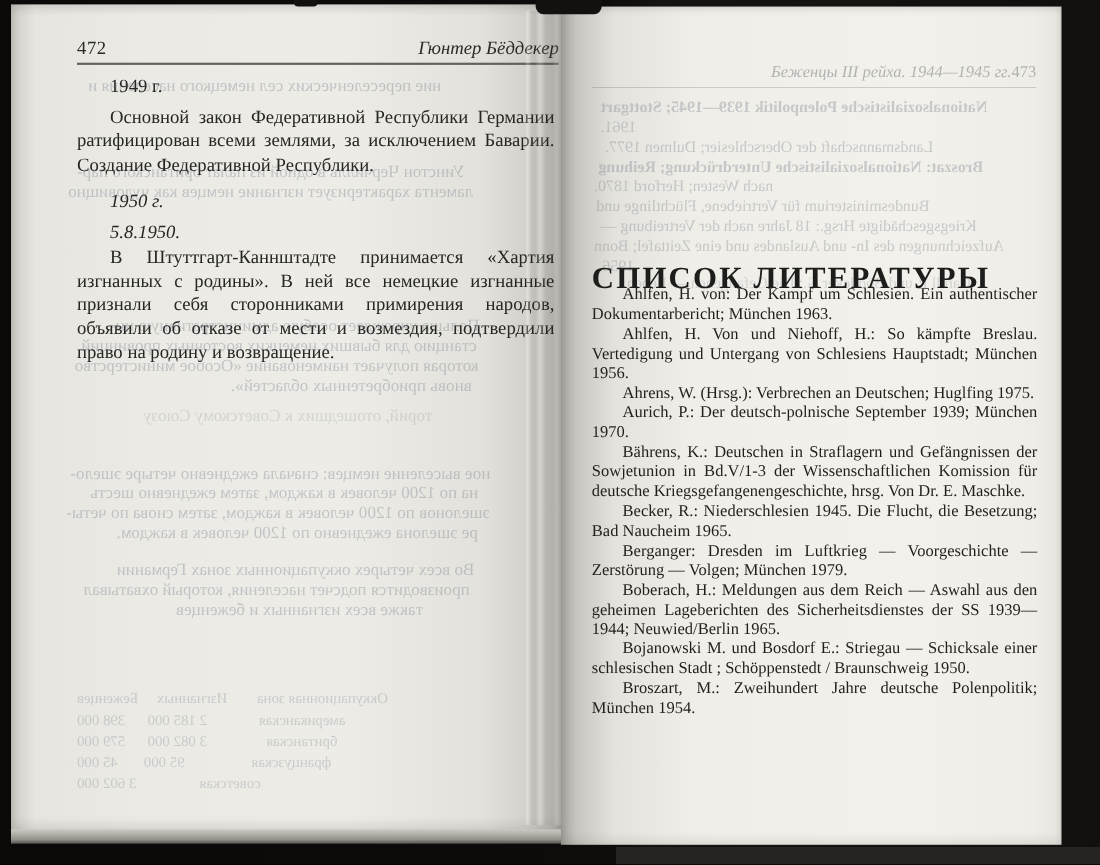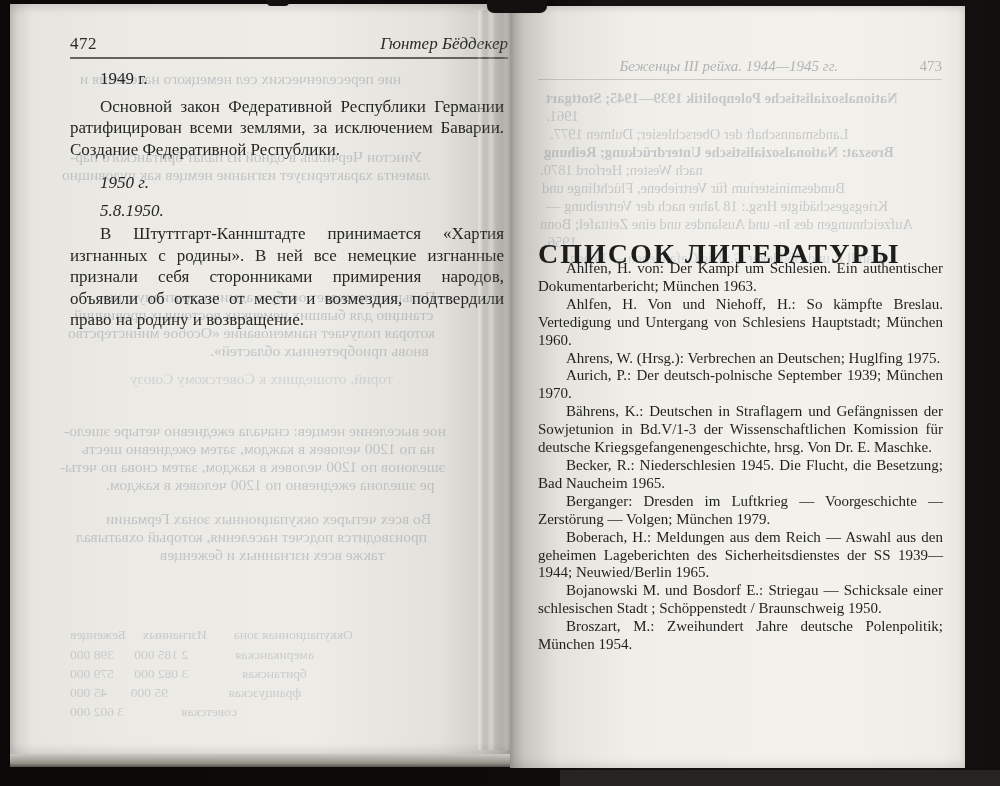--- a/index.html
+++ b/index.html
@@ -50,21 +50,21 @@
   .lp-body .date{margin:2px 0 2px 30px;font-style:italic;}
   .lp-body p.para{margin:0 0 10px 0;text-indent:30px;}
   
   .rp-header{
     position:absolute;left:28px;top:52px;width:404px;
     display:flex;align-items:flex-end;
     border-bottom:1px solid rgba(90,92,96,.45);padding-bottom:4px;
     font-size:15px;font-style:italic;color:#7d8187;opacity:.55;
     filter:blur(.3px);
   }
-  .rp-header .rh-text{flex:1;text-align:center;}
+  .rp-header .rh-text{flex:1;text-align:right;}
   .rp-header .rh-num{font-style:normal;}
   .rp-title{
     position:absolute;left:28px;top:192px;width:404px;
     font-size:28px;font-weight:bold;letter-spacing:2px;color:#1d1d1b;
     white-space:nowrap;
     margin-top:40px;
   }
   .rp-entries{position:absolute;left:28px;top:254px;width:405px;
     font-size:15px;line-height:17.9px;color:#1f1f1d;text-align:justify;}
   .rp-entries p{margin:0;text-indent:28px;}
@@ -135,21 +135,21 @@
 
     <div class="rp-header">
       <span class="rh-text">Беженцы III рейха. 1944—1945 гг.</span>
       <span class="rh-num">473</span>
     </div>
 
     <div class="rp-title">СПИСОК ЛИТЕРАТУРЫ</div>
 
     <div class="rp-entries">
       <p>Ahlfen, H. von: Der Kampf um Schlesien. Ein authentischer Dokumentarbericht; München 1963.</p>
-      <p>Ahlfen, H. Von und Niehoff, H.: So kämpfte Breslau. Vertedigung und Untergang von Schlesiens Hauptstadt; München 1960.</p>
+      <p>Ahlfen, H. Von und Niehoff, H.: So kämpfte Breslau. Vertedigung und Untergang von Schlesiens Hauptstadt; München 1956.</p>
       <p>Ahrens, W. (Hrsg.): Verbrechen an Deutschen; Huglfing 1975.</p>
       <p>Aurich, P.: Der deutsch-polnische September 1939; München 1970.</p>
       <p>Bährens, K.: Deutschen in Straflagern und Gefängnissen der Sowjetunion in Bd.V/1-3 der Wissenschaftlichen Komission für deutsche Kriegsgefangenengeschichte, hrsg. Von Dr. E. Maschke.</p>
       <p>Becker, R.: Niederschlesien 1945. Die Flucht, die Besetzung; Bad Naucheim 1965.</p>
       <p>Berganger: Dresden im Luftkrieg — Voorgeschichte — Zerstörung — Volgen; München 1979.</p>
       <p>Boberach, H.: Meldungen aus dem Reich — Aswahl aus den geheimen Lageberichten des Sicherheitsdienstes der SS 1939—1944; Neuwied/Berlin 1965.</p>
       <p>Bojanowski M. und Bosdorf E.: Striegau — Schicksale einer schlesischen Stadt ; Schöppenstedt / Braunschweig 1950.</p>
       <p>Broszart, M.: Zweihundert Jahre deutsche Polenpolitik; München 1954.</p>
     </div>
   </div>

